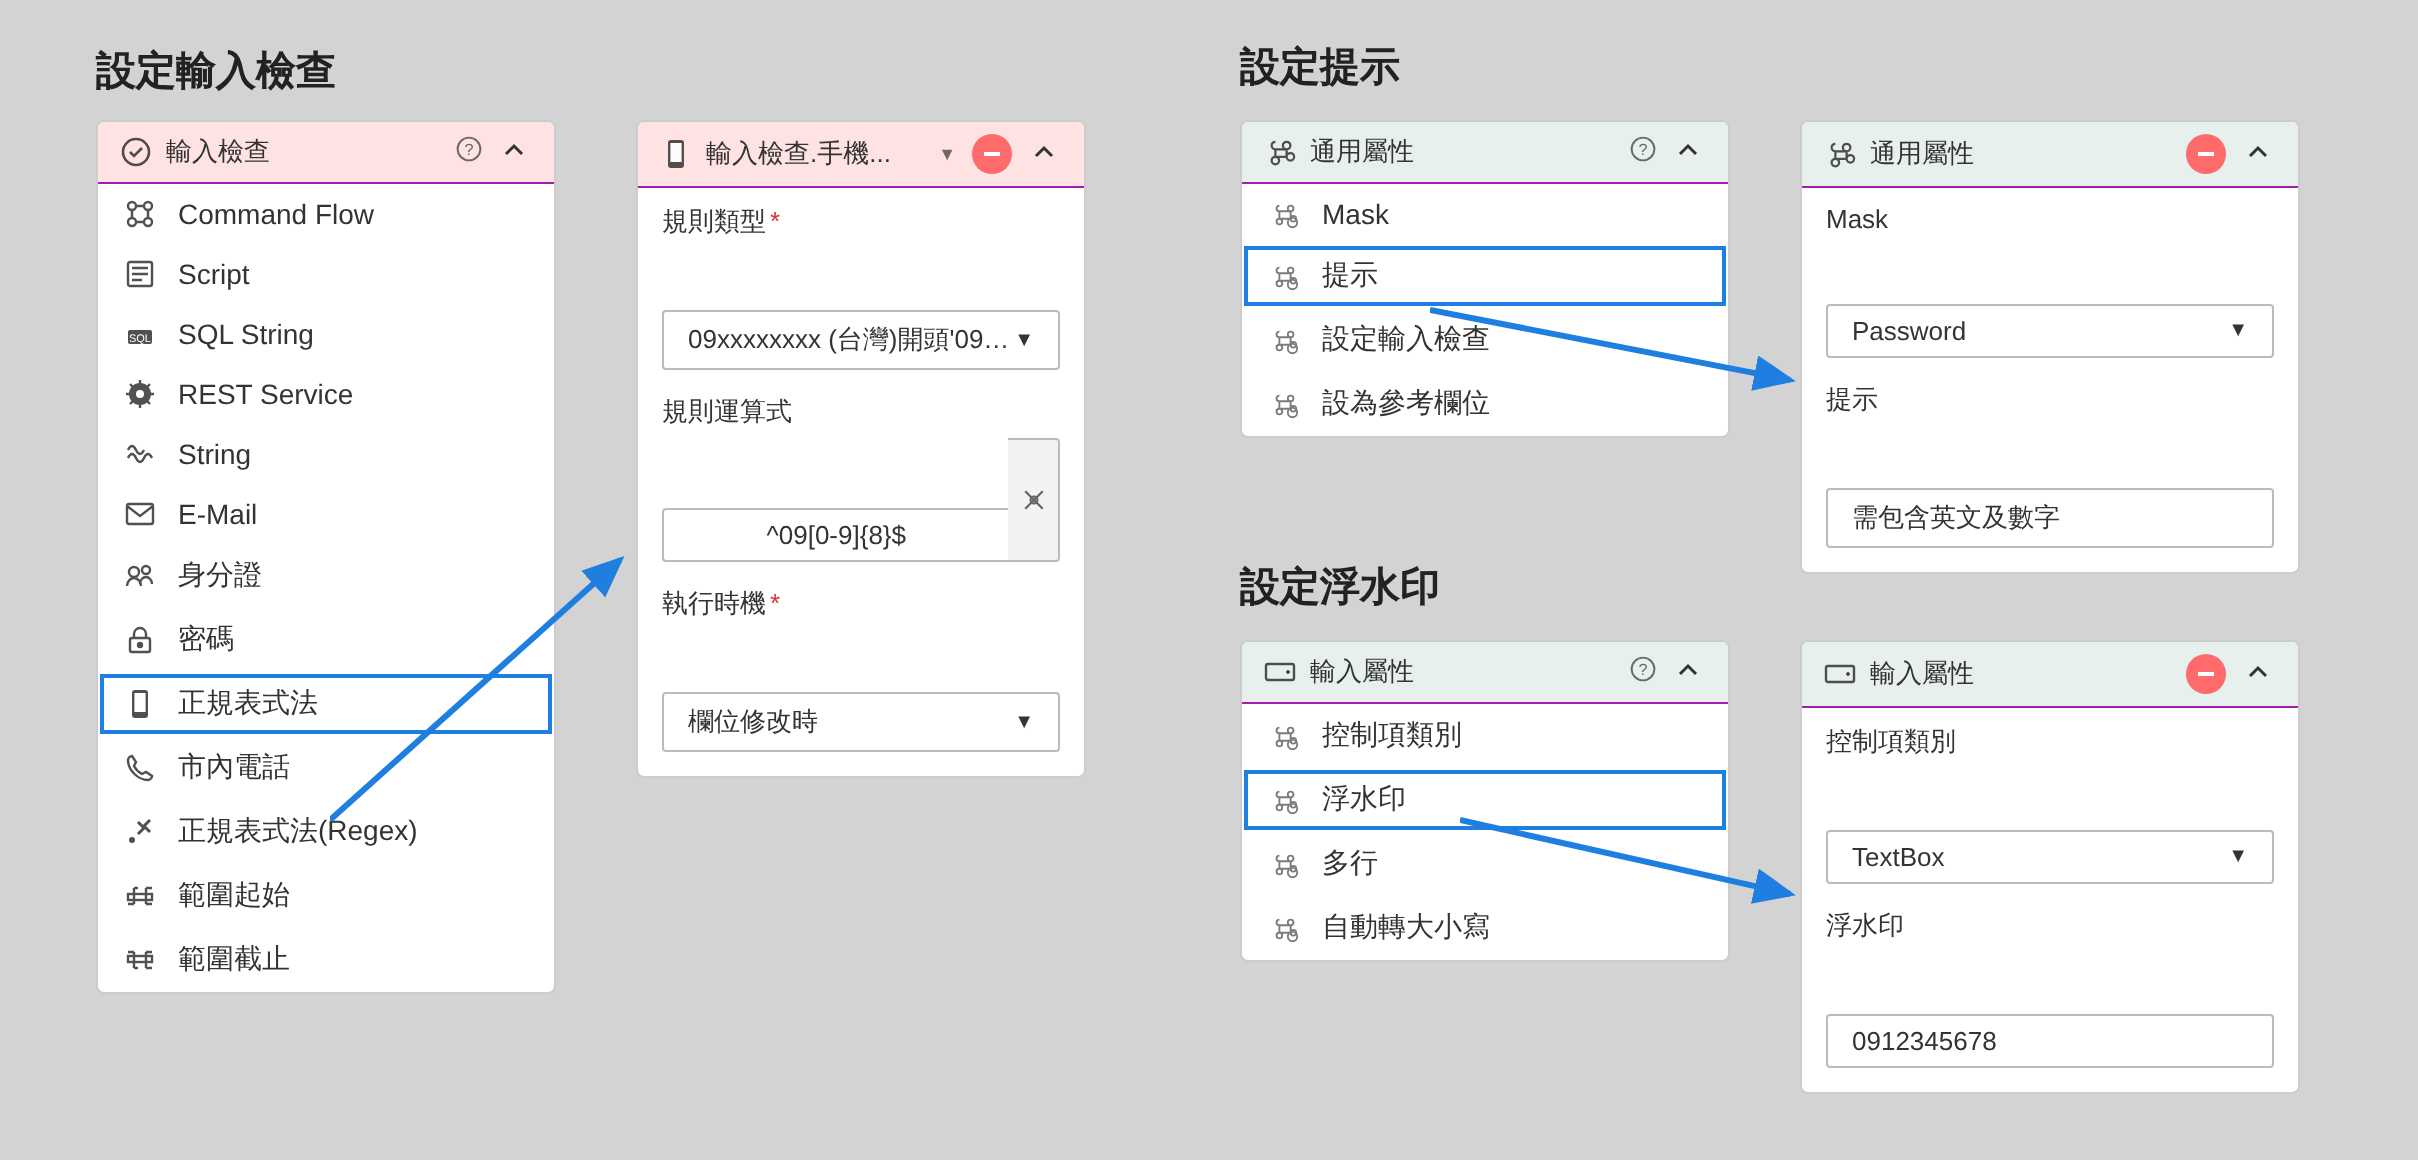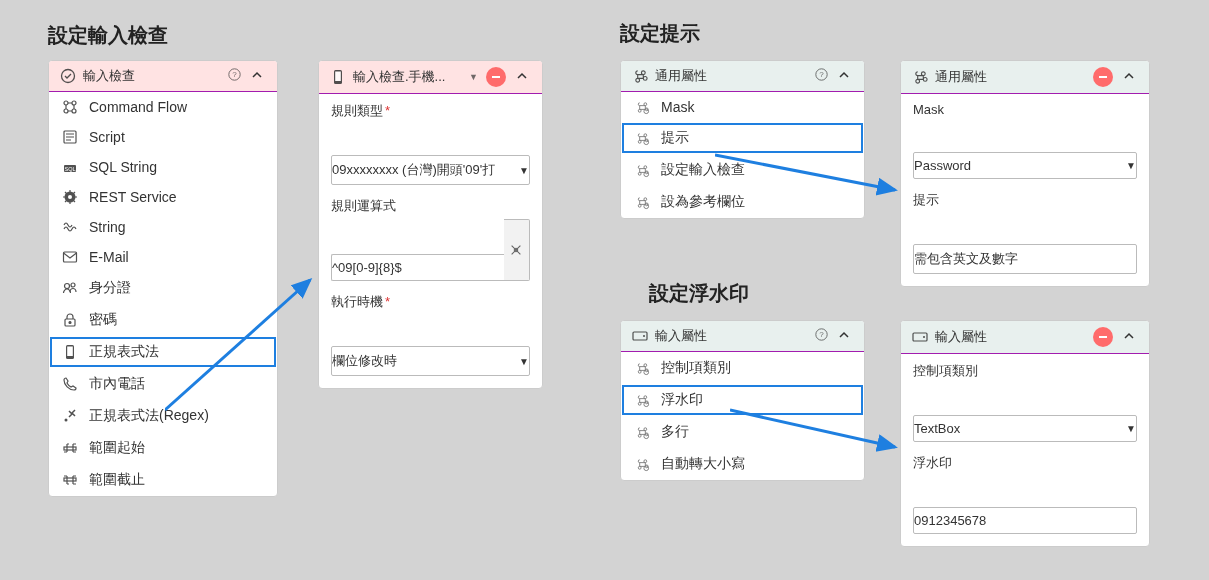--- a/index.html
+++ b/index.html
@@ -47,26 +47,26 @@
   display: flex; align-items: center; gap: 10px;
   padding: 7px 12px; cursor: pointer; font-size: 14px;
 }
 .list-item.highlighted { outline: 2px solid #1e7fe0; outline-offset: -3px; }
 .item-icon { width: 18px; height: 16px; display: inline-flex; align-items: center; justify-content: center; opacity: .85; }
 .form-group { padding: 8px 12px 4px; }
 .form-label { font-size: 13px; margin-bottom: 4px; display:block;}
 .req { color: #d33; margin-left: 2px;}
 .select-box, .text-input {
   width: 100%; border: 1px solid #bbb; border-radius: 2px;
-  padding: 5px 0; font-size: 13px; background: #fff;
+  padding: 5px 12px; font-size: 13px; background: #fff;
   display: flex; align-items: center; justify-content: space-between; margin-top: 35px;
 }
 .select-box .caret { font-size: 10px; }
 .input-row { display:flex; }
-.input-row .text-input { border-right: none; border-radius: 2px 0 0 2px;}
+.input-row .text-input { border-right: none; border-radius: 2px 0 0 2px; justify-content: center;}
 .tool-btn {
   border: 1px solid #bbb; border-left: none; border-radius: 0 2px 2px 0;
   width: 30px; display:flex; align-items:center; justify-content:center; background:#f2f2f2; cursor:pointer;
 }
 
 
 .blk { position: absolute; }
 
 
 svg.arrow { position:absolute; pointer-events:none; }
@@ -369,21 +369,21 @@
     </div>
     <div class="form-group" style="padding-bottom:12px;">
       <label class="form-label">提示</label>
       <div class="text-input">
           <span>需包含英文及數字</span>
         </div>
     </div>
   </div>
 </div>
 
-<div class="blk" style="left:620px; top:280px;margin-left:29px;">
+<div class="blk" style="left:620px; top:280px;">
   <div class="section-title">設定浮水印</div>
 </div>
 
 <div class="blk panel" style="left:620px; top:320px; width:245px;">
   <div class="panel-header mint">
     <span class="item-icon">
       <svg width="16" height="14" viewBox="0 0 16 14">
           <rect x="1" y="3" width="14" height="8" rx="1" fill="none" stroke="#333" stroke-width="1.2"></rect>
           <path d="M11 7 l2 0 M12 6 l0 2" stroke="#333" stroke-width="1"></path>
         </svg>

